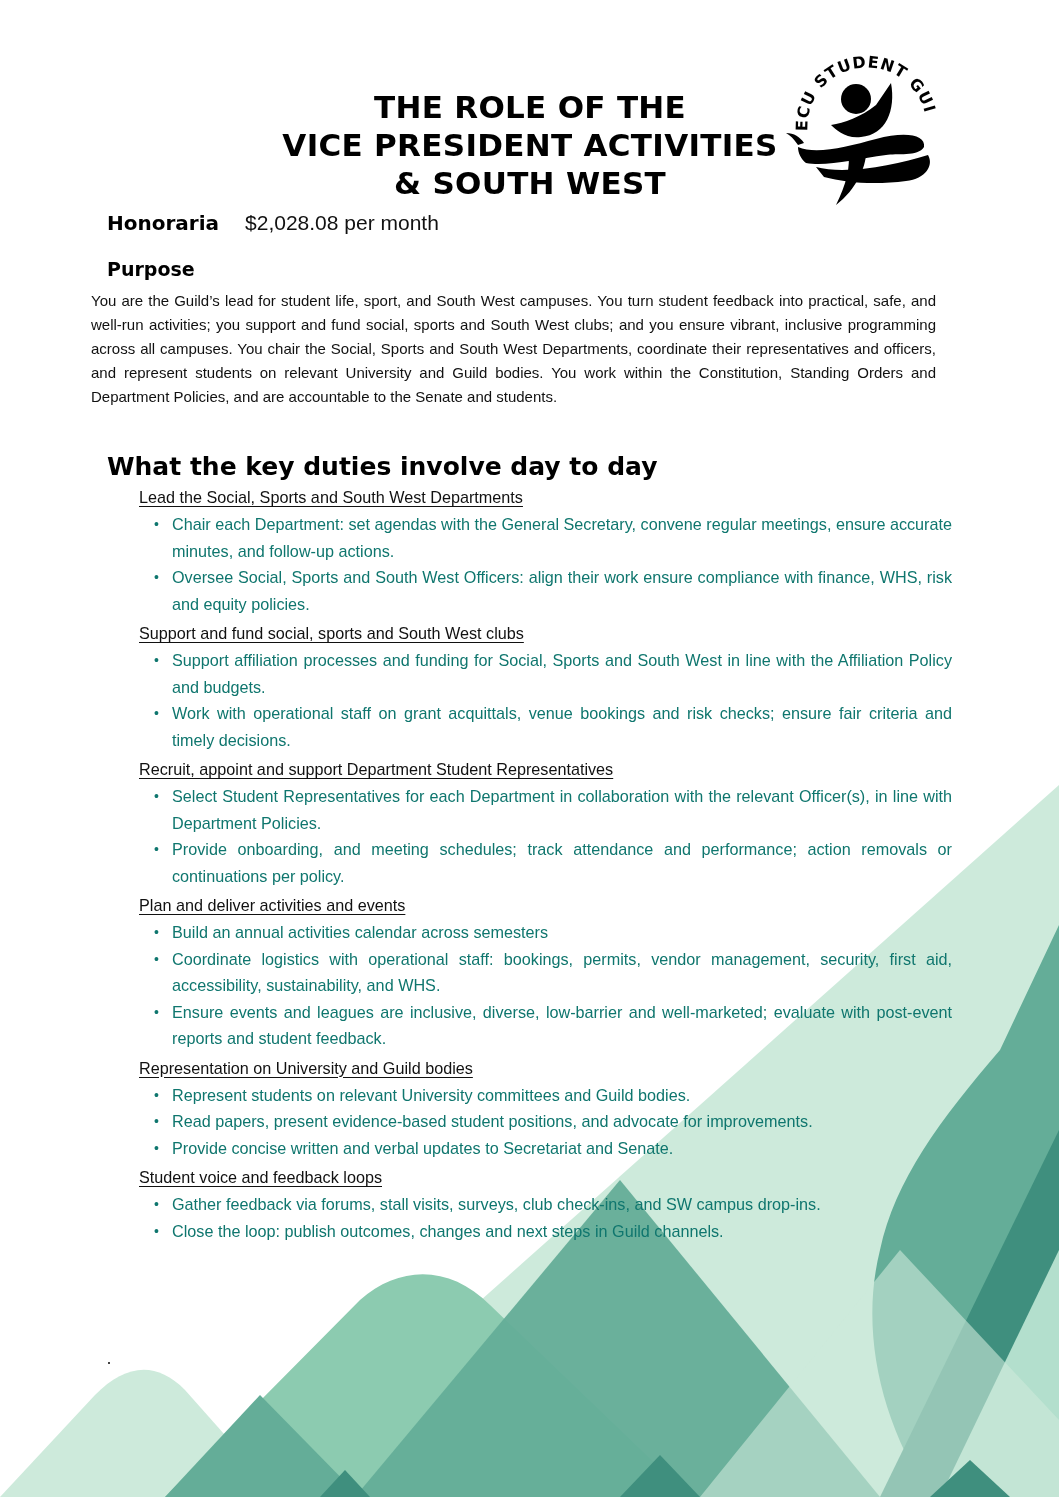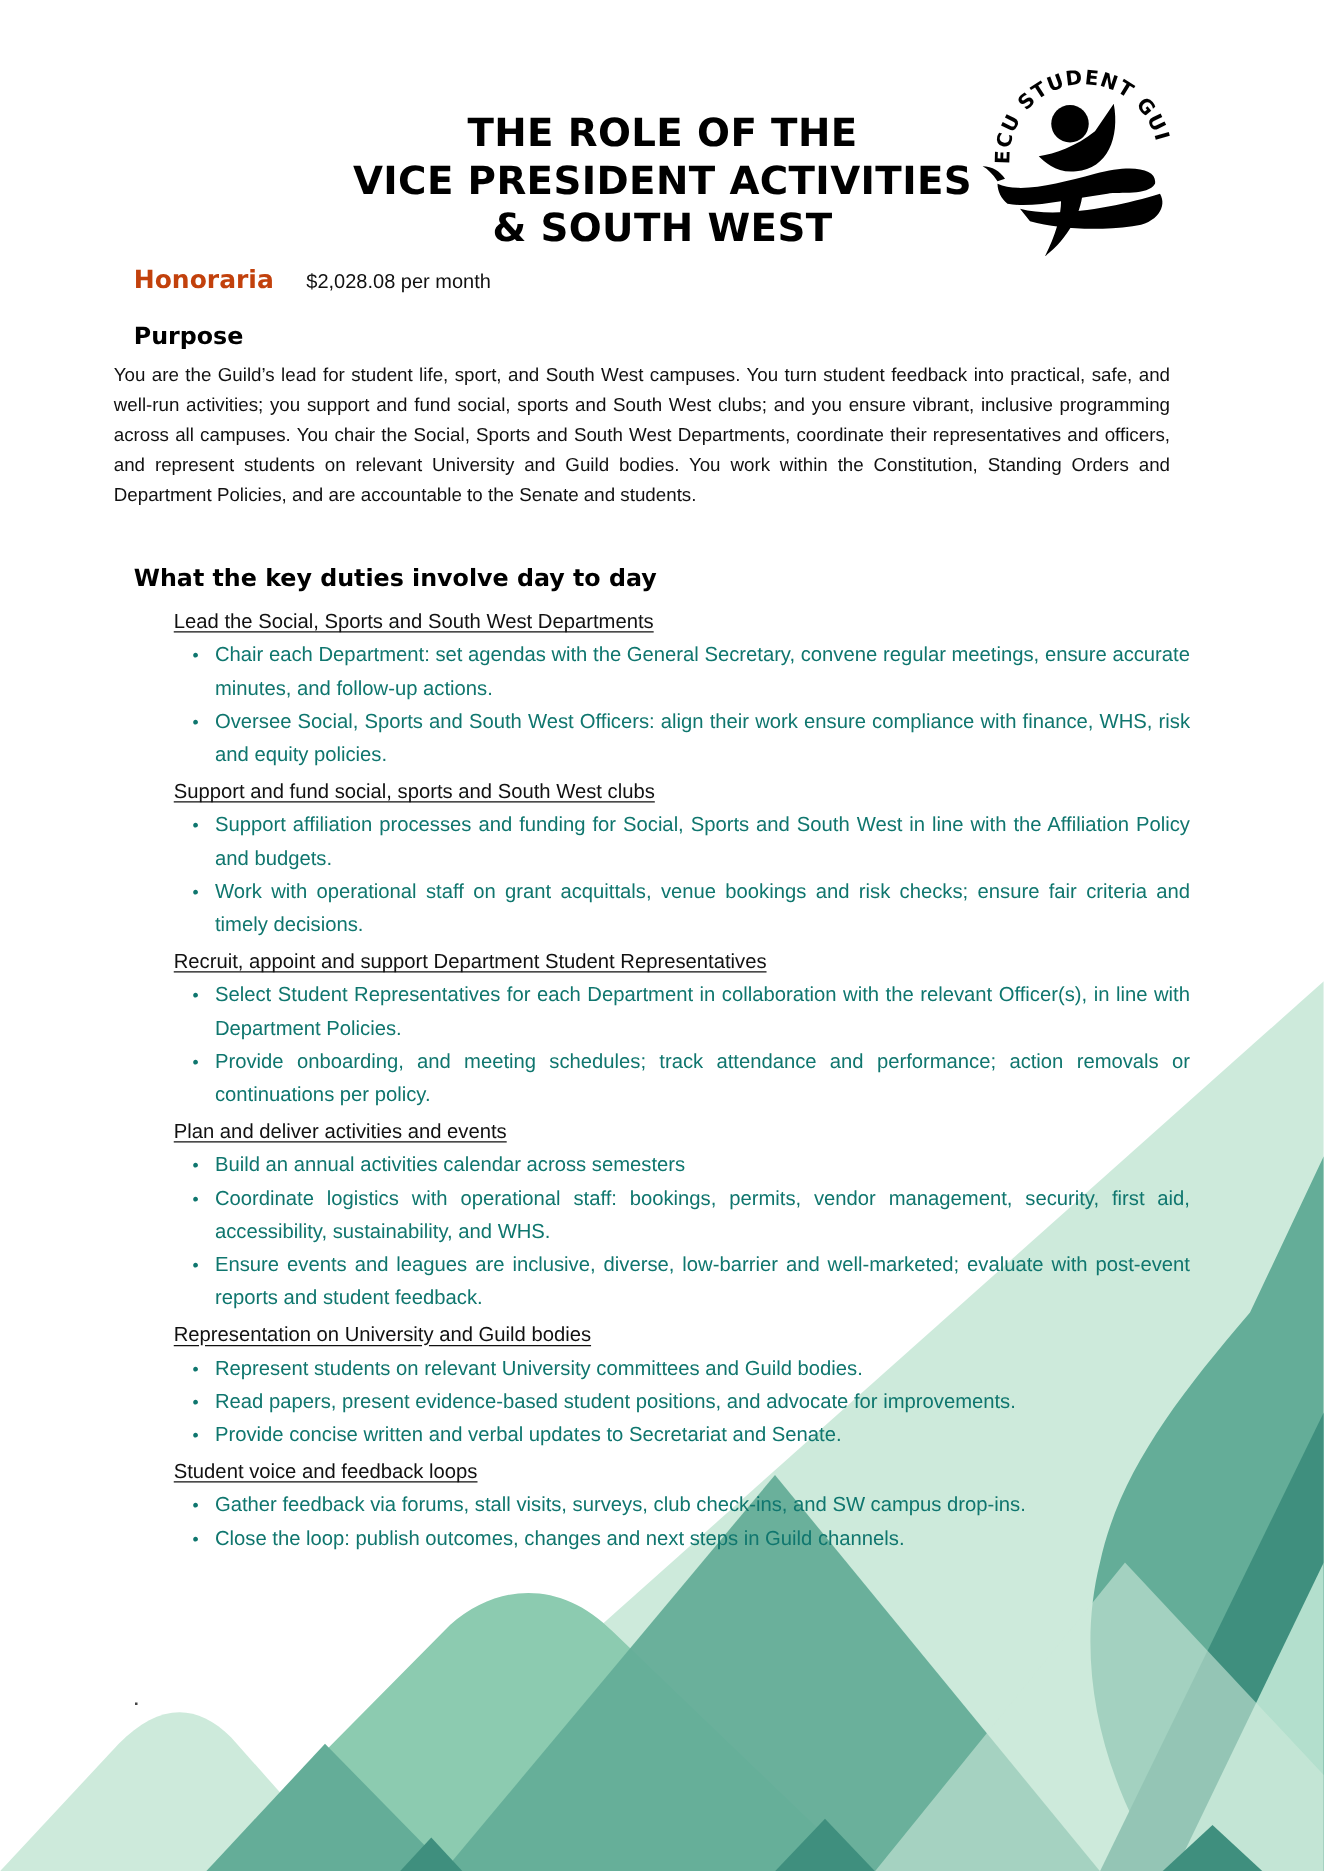--- a/index.html
+++ b/index.html
@@ -3,26 +3,26 @@
 <meta charset="utf-8">
 <style>
   html, body { margin:0; padding:0; }
   body { width:1059px; height:1497px; position:relative; overflow:hidden; background:#ffffff; font-family:"Liberation Sans", sans-serif; color:#111; }
   .bg { position:absolute; left:0; top:0; width:1059px; height:1497px; z-index:0; }
   .content { position:absolute; left:0; top:0; width:1059px; height:1497px; z-index:1; }
   .title { position:absolute; left:270px; top:88px; width:520px; text-align:center; font-family:"DejaVu Sans", sans-serif; font-weight:bold; font-size:31px; line-height:38px; letter-spacing:0.3px; color:#000; }
   .title div { white-space:nowrap; }
   .logo { position:absolute; left:786px; top:55px; width:160px; height:160px; }
   .hon { position:absolute; left:107px; top:211px; display:flex; align-items:baseline; }
-  .hon-label { font-family:"DejaVu Sans", sans-serif; font-weight:bold; font-size:20px; color:#c2410c; }
-  .hon-value { margin-left:26px; font-size:16px; color:#111; }
+  .hon-label { font-family:"DejaVu Sans", sans-serif; font-weight:bold; font-size:20px; color:#000000; }
+  .hon-value { margin-left:26px; font-size:21px; color:#111; }
   .h2 { position:absolute; left:107px; font-family:"DejaVu Sans", sans-serif; font-weight:bold; color:#000; }
   .purpose-h { top:258px; font-size:19px; }
   .purpose { position:absolute; left:91px; top:289px; width:845px; font-size:15px; line-height:24px; text-align:justify; color:#111; }
-  .duties-h { top:452px; font-size:19px; }
+  .duties-h { top:452px; font-size:25px; }
   .sections { position:absolute; left:107px; top:485px; width:845px; }
   .sec-title { font-size:16.2px; line-height:24px; text-decoration:underline; text-underline-offset:3px; color:#111; }
   .sec { margin-bottom:4px;margin-left:32px; }
   ul { margin:2px 0 0 0; padding:0 0 0 33px; list-style:none; }
   li { position:relative; font-size:16.2px; line-height:26.5px; text-align:justify; color:#0f766e; }
   li::before { content:"•"; position:absolute; left:-18px; top:0; font-size:14px; }
   .dot { position:absolute; left:108px; top:1362px; width:2px; height:2px; background:#444; }
 </style>
 </head>
 <body>

